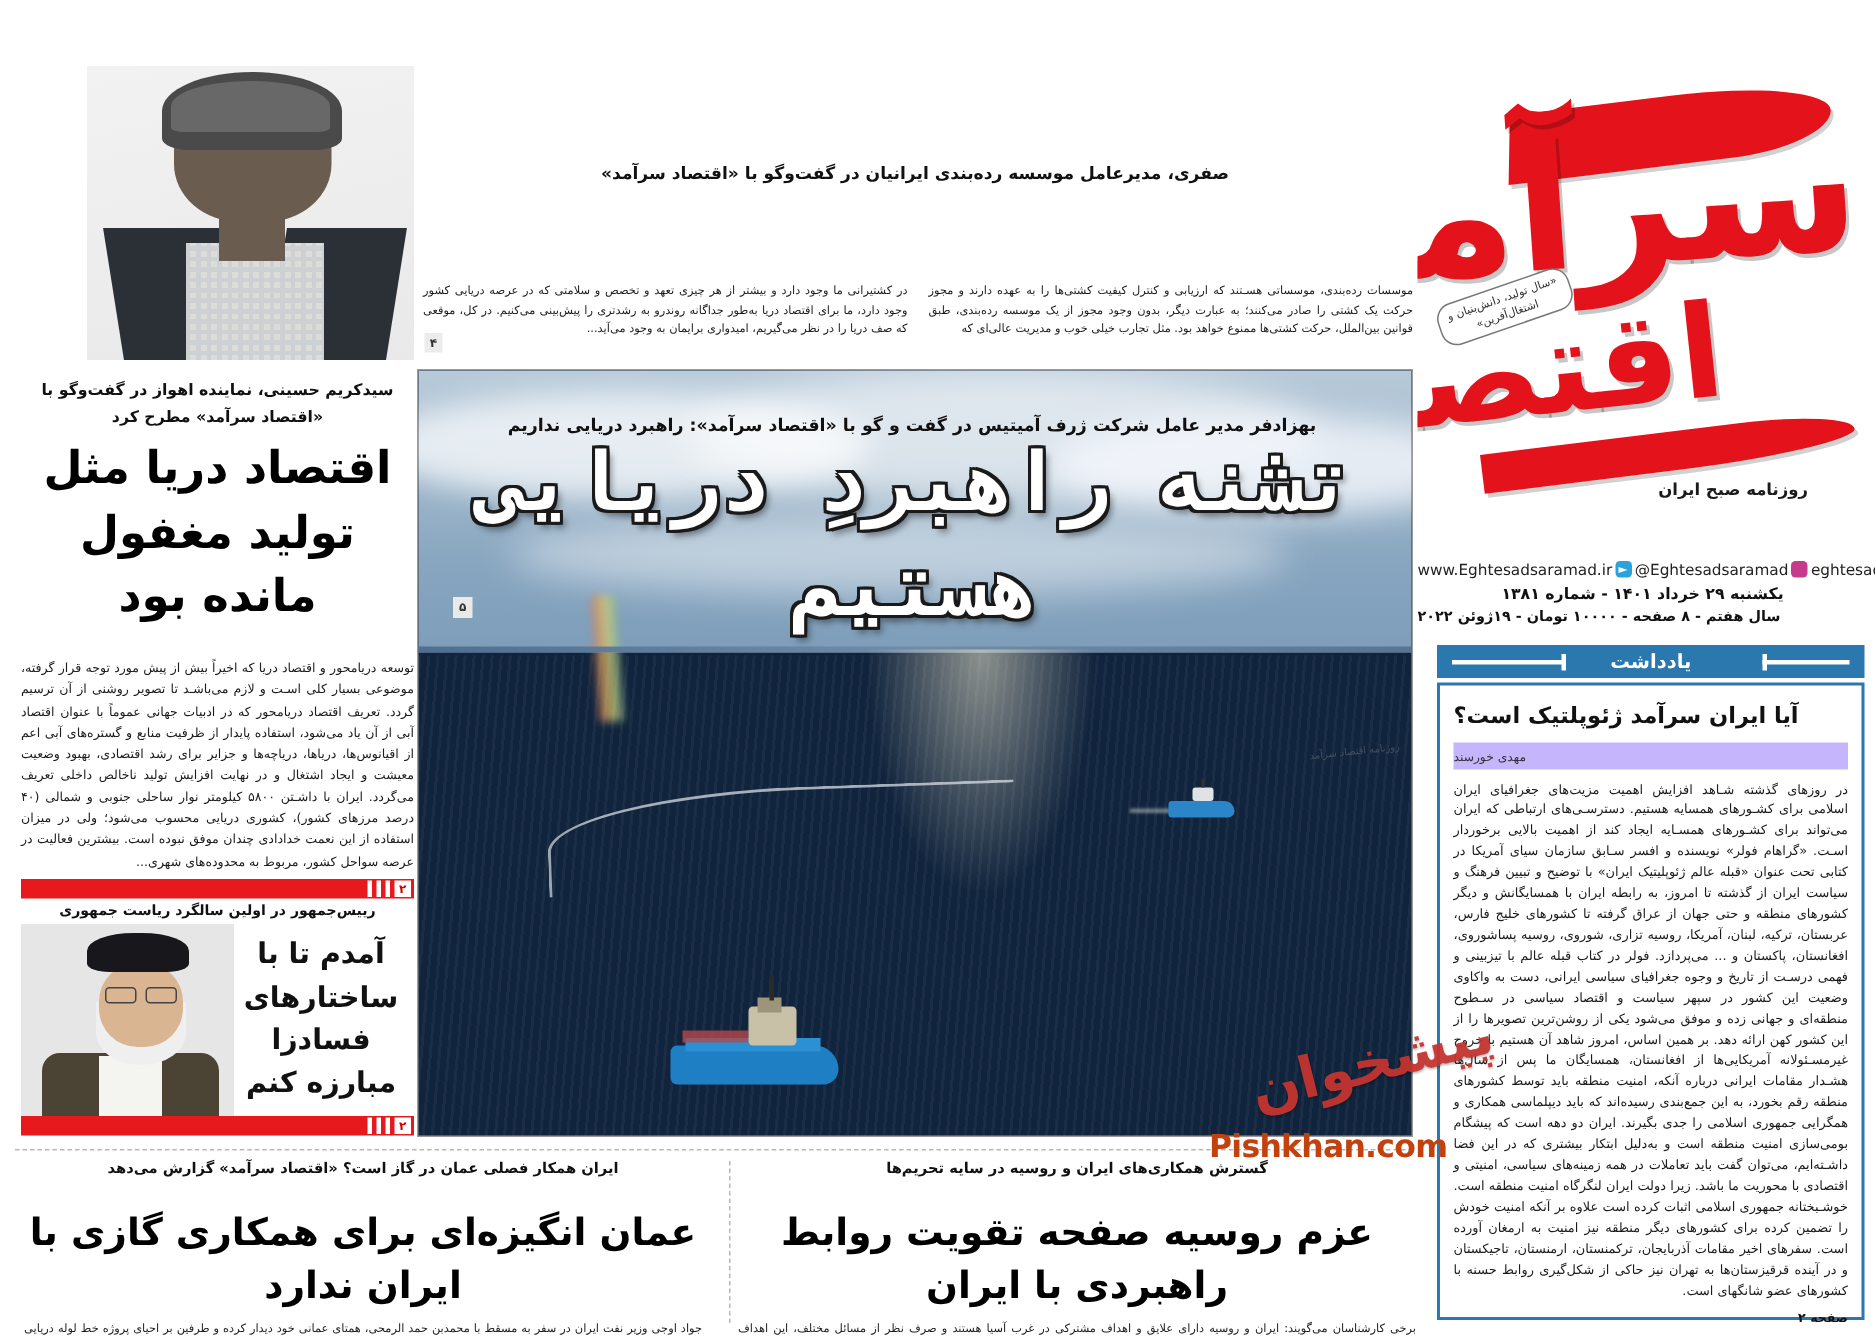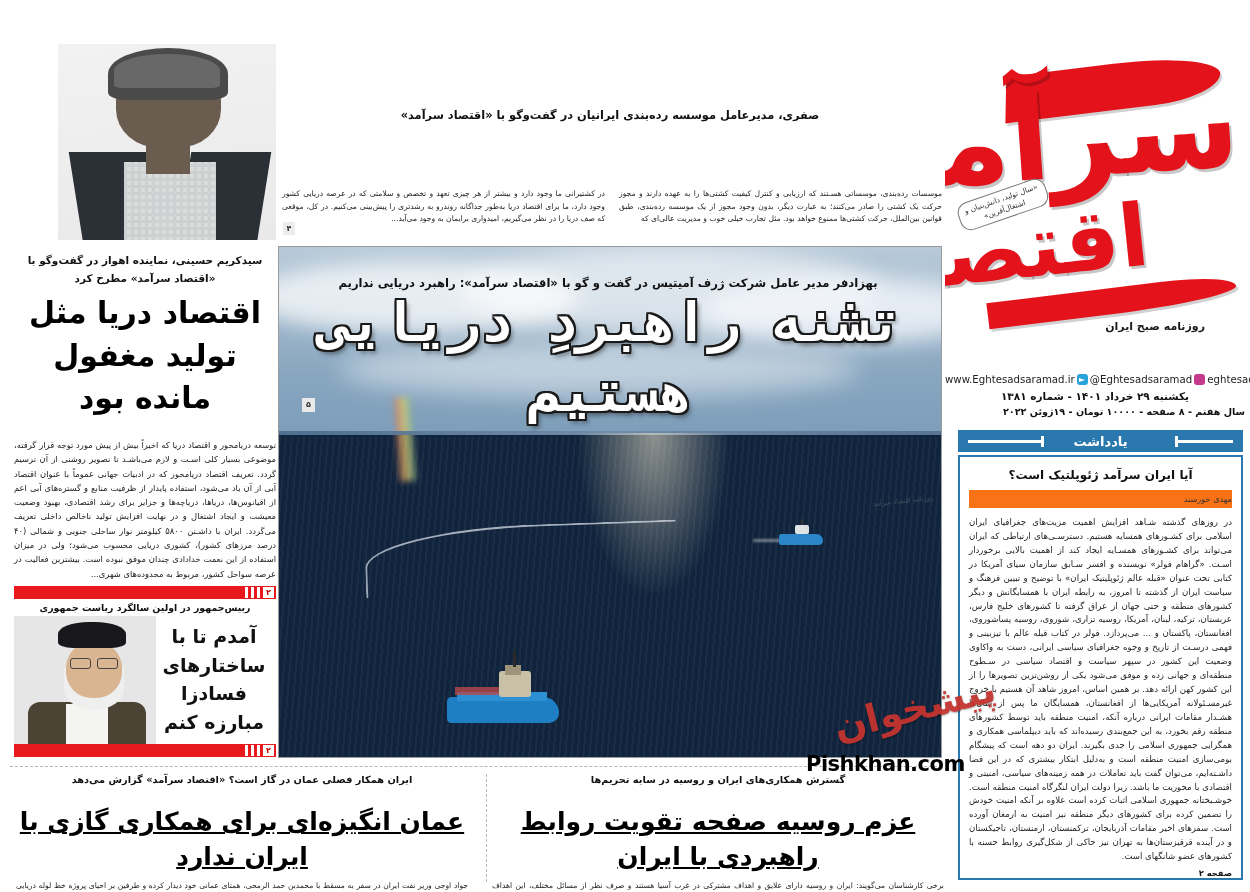--- a/index.html
+++ b/index.html
@@ -66,41 +66,41 @@
   }
   .web-line .ico{
     display:inline-block;width:11px;height:11px;border-radius:3px;
     vertical-align:-2px;margin:0 2px;
   }
   .ico-tg{background:#2aa3dd;border-radius:50%;position:relative;}
   .ico-tg::after{content:"";position:absolute;left:2px;top:4px;width:0;height:0;
     border-left:6px solid #fff;border-top:2px solid transparent;border-bottom:2px solid transparent;}
   .ico-ig{background:#c63a8e;}
   .date-line1{position:absolute;left:0;top:352px;width:300px;text-align:center;font-size:10.5px;font-weight:bold;}
-  .date-line2{position:absolute;left:0;top:368px;width:300px;text-align:right;font-size:9.6px;font-weight:bold;}
+  .date-line2{position:absolute;left:0;top:368px;width:300px;text-align:left;font-size:9.6px;font-weight:bold;}
 
   
   .note-head{
     position:absolute;left:958px;top:430px;width:285px;height:22px;
     background:#2a78ad;display:flex;align-items:center;justify-content:center;
   }
   .note-head-title{color:#fff;font-size:13px;font-weight:bold;z-index:2;}
   .note-rule{position:absolute;top:10px;height:3px;background:#fff;}
   .note-rule.l{left:10px;width:76px;}
   .note-rule.r{right:10px;width:58px;}
   .note-rule::after{content:"";position:absolute;top:-4px;width:3px;height:11px;background:#fff;}
   .note-rule.l::after{right:0;}
   .note-rule.r::after{left:0;}
 
   .note-box{
     position:absolute;left:958px;top:455px;width:285px;height:425px;
     border:2px solid #2a78ad;background:#fff;box-sizing:border-box;padding:7px 9px 5px;
   }
-  .note-title{font-size:12px;font-weight:bold;text-align:center;line-height:1.5;margin:2px 0 6px;}
-  .note-byline{background:#f97316;font-size:8.2px;text-align:right;padding:4px 0;color:#333;}
+  .note-title{font-size:15px;font-weight:bold;text-align:left;line-height:1.5;margin:2px 0 6px;}
+  .note-byline{background:#c4b5fd;font-size:8.2px;text-align:left;padding:4px 0;color:#333;}
   .note-body{font-size:8.6px;line-height:1.62;color:#1b1b1b;margin-top:8px;}
   .note-page{font-size:8.4px;font-weight:bold;margin-top:4px;}
 
   
   .lead-photo{
     position:absolute;left:58px;top:44px;width:218px;height:196px;
     background:linear-gradient(170deg,#f2f2f2 0%,#e9e9e9 100%);
     overflow:hidden;
   }
   .lp-head{position:absolute;left:58px;top:12px;width:105px;height:92px;border-radius:48% 48% 42% 42%;
@@ -250,35 +250,35 @@
     position:absolute;right:8px;top:250px;font-size:6.6px;color:#44505f;z-index:7;
     transform:rotate(-6deg);
   }
   .pishkhan-wm{
     position:absolute;left:832px;top:686px;z-index:8;
     font-size:38px;font-weight:bold;color:#c4342f;opacity:.95;
     transform:rotate(-14deg);text-shadow:0 1px 2px rgba(0,0,0,.35);
   }
   .pishkhan-url{
     position:absolute;left:806px;top:752px;z-index:9;
-    font-size:21px;font-weight:bold;color:#000000;direction:ltr;
+    font-size:21px;font-weight:bold;color:#c2410c;direction:ltr;
     letter-spacing:-.5px;
   }
 
   
   .hr-bottom{position:absolute;left:10px;top:766px;width:932px;height:1px;
     border-top:1px dashed #b7b7b7;}
   .vdiv{position:absolute;left:486px;top:774px;width:1px;height:108px;
     border-left:1px dashed #b7b7b7;}
 
   .bot{position:absolute;top:774px;width:452px;}
   .bot.right{left:492px;}
   .bot.left{left:16px;}
   .bot-kicker{text-align:center;font-size:9.8px;font-weight:bold;margin-bottom:19px;}
-  .bot-headline{text-align:center;font-size:25px;line-height:1.4;font-weight:bold;color:#000;text-decoration:underline;}
+  .bot-headline{text-align:center;font-size:25px;line-height:1.4;font-weight:bold;color:#000;}
   .bot-body{font-size:7.6px;line-height:1.68;color:#1b1b1b;margin-top:6px;}
 </style>
 </head>
 <body>
 
 <div class="page">
 
   <div class="masthead">
     <div class="logo-wrap">
       <div class="logo-swoosh"></div>

